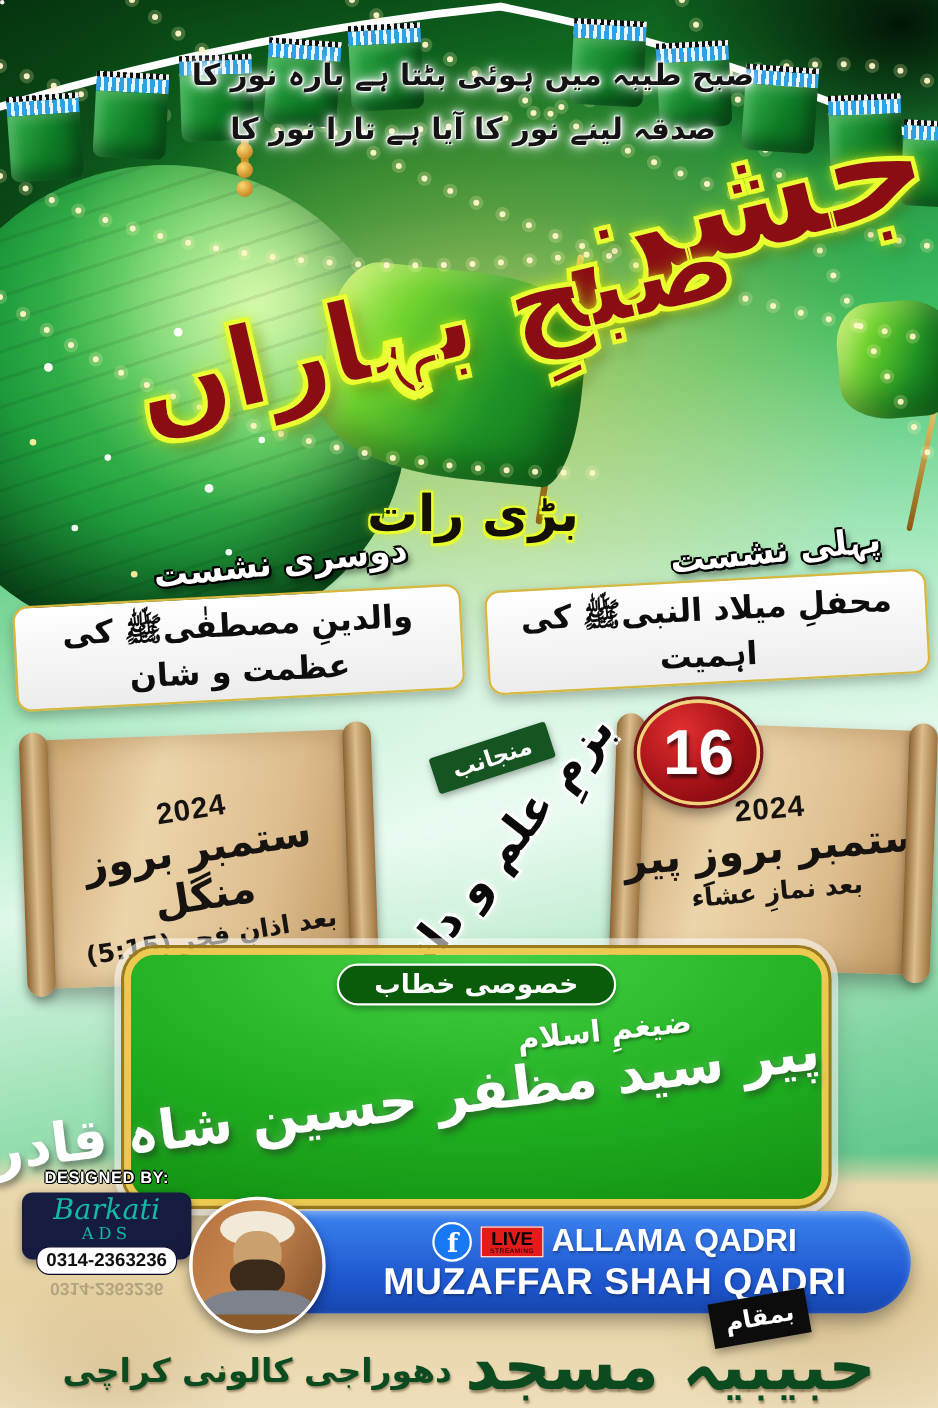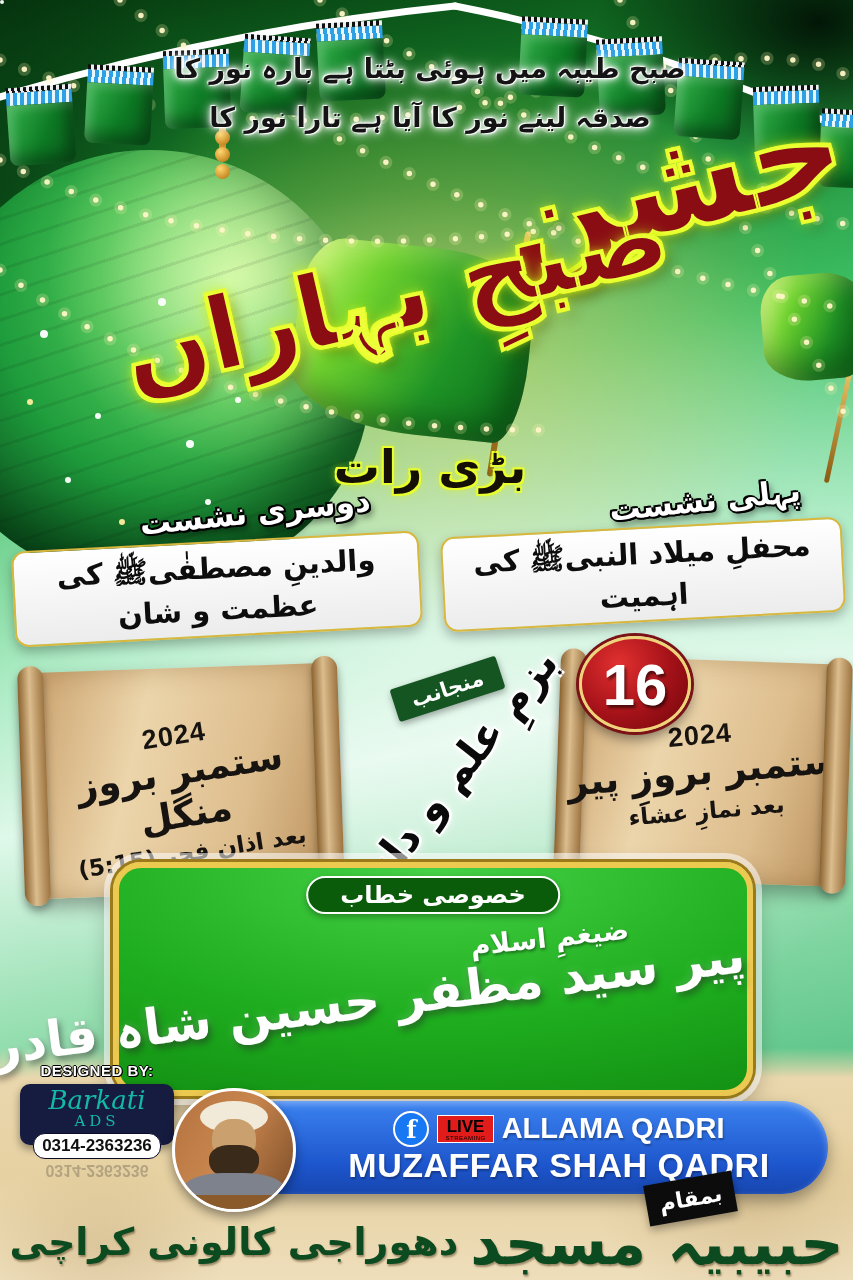--- a/index.html
+++ b/index.html
@@ -168,21 +168,21 @@
   .lb-name1{color:#fff;font-weight:800;font-size:29px;text-shadow:1px 2px 2px rgba(0,0,0,.3);}
   .lb-name2{color:#fff;font-weight:800;font-size:34px;letter-spacing:.5px;text-shadow:1px 2px 2px rgba(0,0,0,.3);}
 
   
   #venue-tag{top:1178px;left:646px;z-index:8;transform:rotate(-10deg);direction:rtl;
     background:#0c0c0c;color:#fff;font-size:22px;font-weight:700;padding:8px 13px;
     box-shadow:0 4px 9px rgba(0,0,0,.35);}
   #venue-line{bottom:4px;left:0;right:0;z-index:7;display:flex;justify-content:center;align-items:flex-end;
     gap:12px;direction:rtl;color:#0c4a20;text-shadow:1px 2px 2px rgba(60,40,10,.45);}
   #venue-name{font-size:60px;font-weight:800;line-height:1.1;}
-  #venue-city{font-size:38px;font-weight:800;padding-bottom:12px;}
+  #venue-city{font-size:30px;font-weight:800;padding-bottom:12px;}
 </style>
 </head>
 <body>
 
 <div class="poster">
 
   <div class="abs" id="bg-top"></div>
   <div class="abs" id="bg-bottom"></div>
 
   <div class="abs" id="dome"></div>

